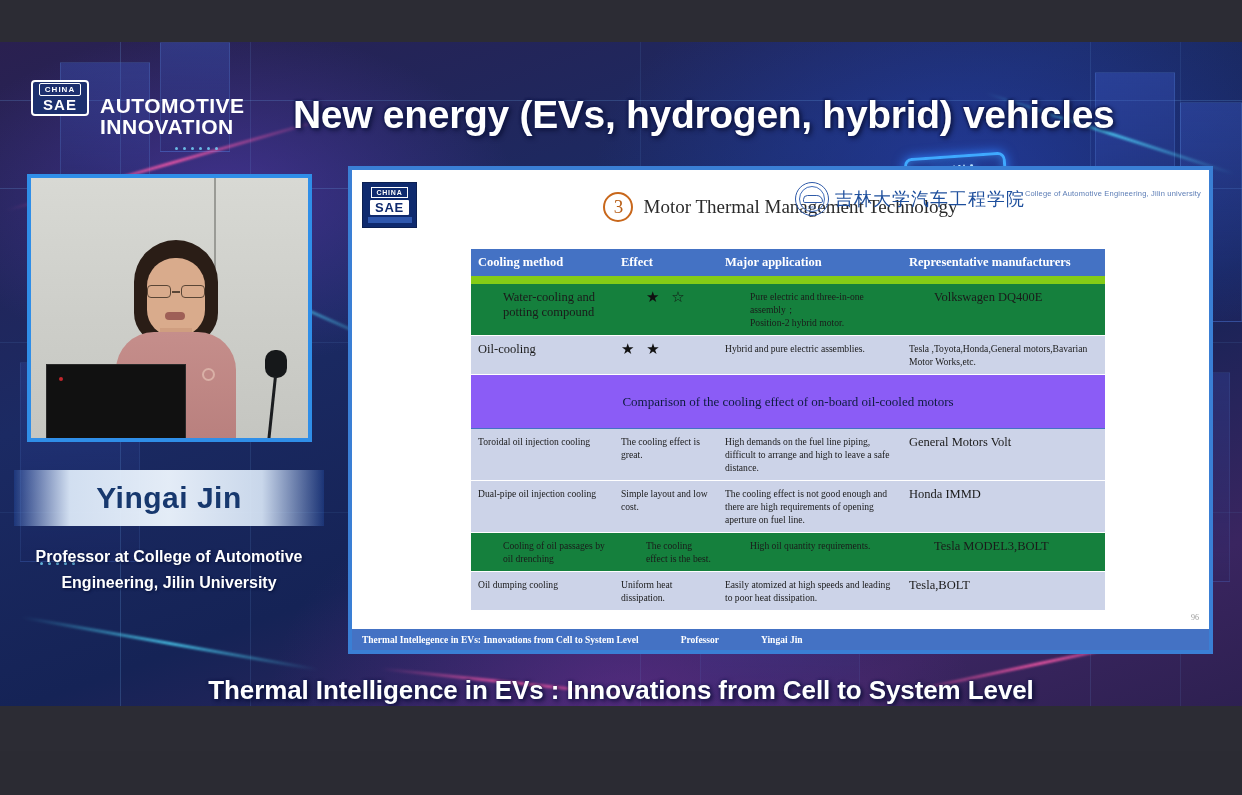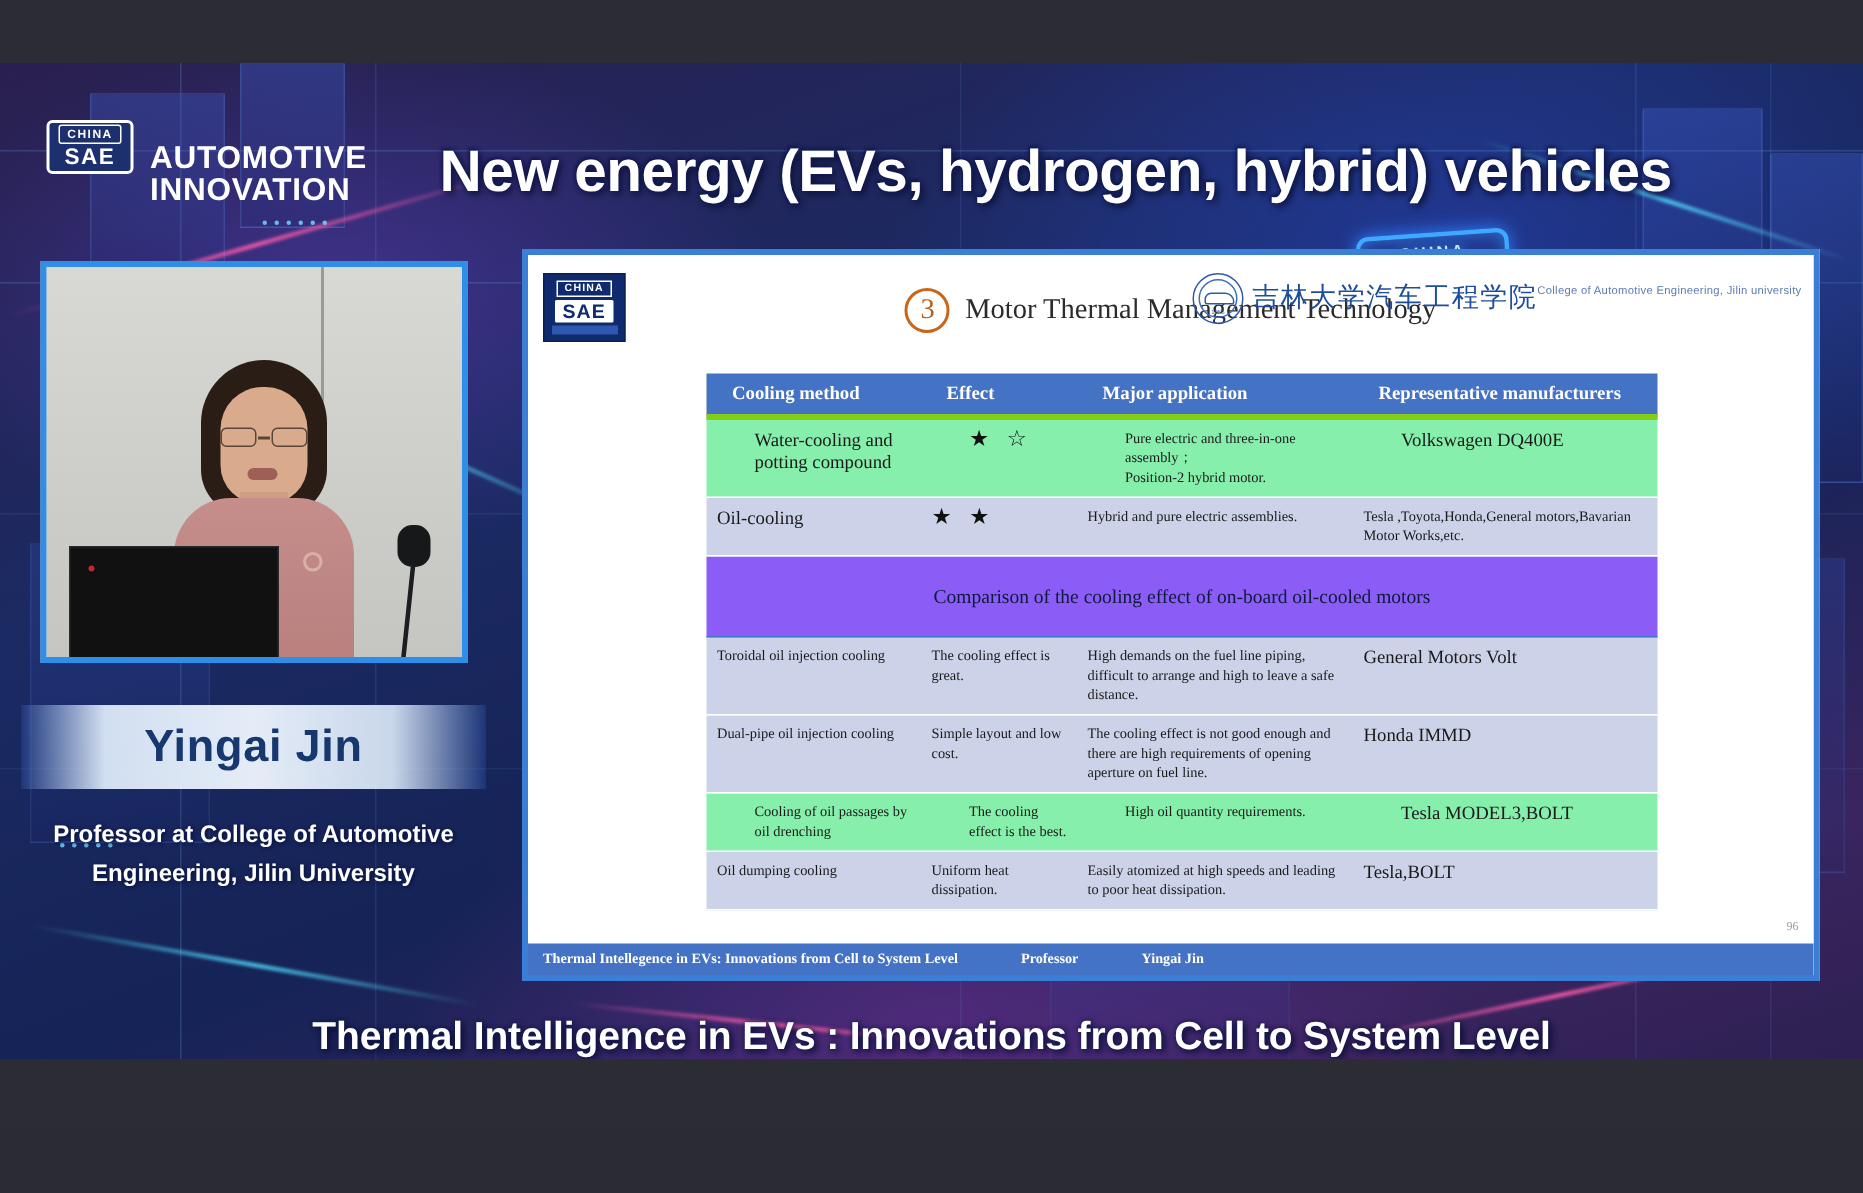--- a/index.html
+++ b/index.html
@@ -131,26 +131,26 @@
   #jlu-seal .yr { position: absolute; left: 0; right: 0; bottom: 5px; text-align: center; font-size: 4px; color: #2f5aa8; }
   #jlu-seal .car { position: absolute; left: 7px; top: 12px; width: 20px; height: 8px; border: 1px solid #2f5aa8; border-radius: 5px 7px 2px 2px; }
   #jlu-text { display: flex; }
   #jlu-cn { font-size: 18px; color: #1d4e9c; font-family: "DejaVu Sans", sans-serif; letter-spacing: 1px; line-height: 20px; }
   #jlu-en { font-size: 7.5px; color: #5b7cb5; letter-spacing: .2px; }
 
   
   #ctable { position: absolute; left: 119px; top: 79px; width: 634px; border-collapse: collapse; font-family: "Liberation Serif", serif; table-layout: fixed; }
   #ctable th {
     background: #4472c4; color: #fff; font-size: 12.5px; font-weight: bold;
-    text-align: left; padding: 6px 17px; border-bottom: 4px solid #84cc16; margin-left: 41px;
+    text-align: left; padding: 6px 7px; border-bottom: 8px solid #84cc16; margin-left: 41px;
   }
   #ctable td { font-size: 9.6px; color: #1a1a1a; padding: 6px 7px; vertical-align: top; line-height: 13px; border-bottom: 1px solid #fff; }
   #ctable td.big { font-size: 12.5px; line-height: 15px; }
   #ctable tr.dark td { background: #ccd3e8; }
-  #ctable tr.light td { background: #86efac; padding-left: 32px; }
+  #ctable tr.light td { background: #15803d; padding-left: 32px; }
   #ctable tr.band td {
     background: #8b5cf6; color: #0d1b3e; text-align: center;
     font-size: 13px; padding: 20px; border-bottom: 1px solid #4472c4;
   }
   .stars { font-size: 15px; letter-spacing: 4px; line-height: 15px; color: #111; }
 
   #page-num { position: absolute; right: 10px; bottom: 28px; font-size: 8px; color: #9b9b9b; font-family: "Liberation Serif", serif; }
 
   #slide-footer {
     position: absolute; left: 0; bottom: 0; width: 100%; height: 21px;

